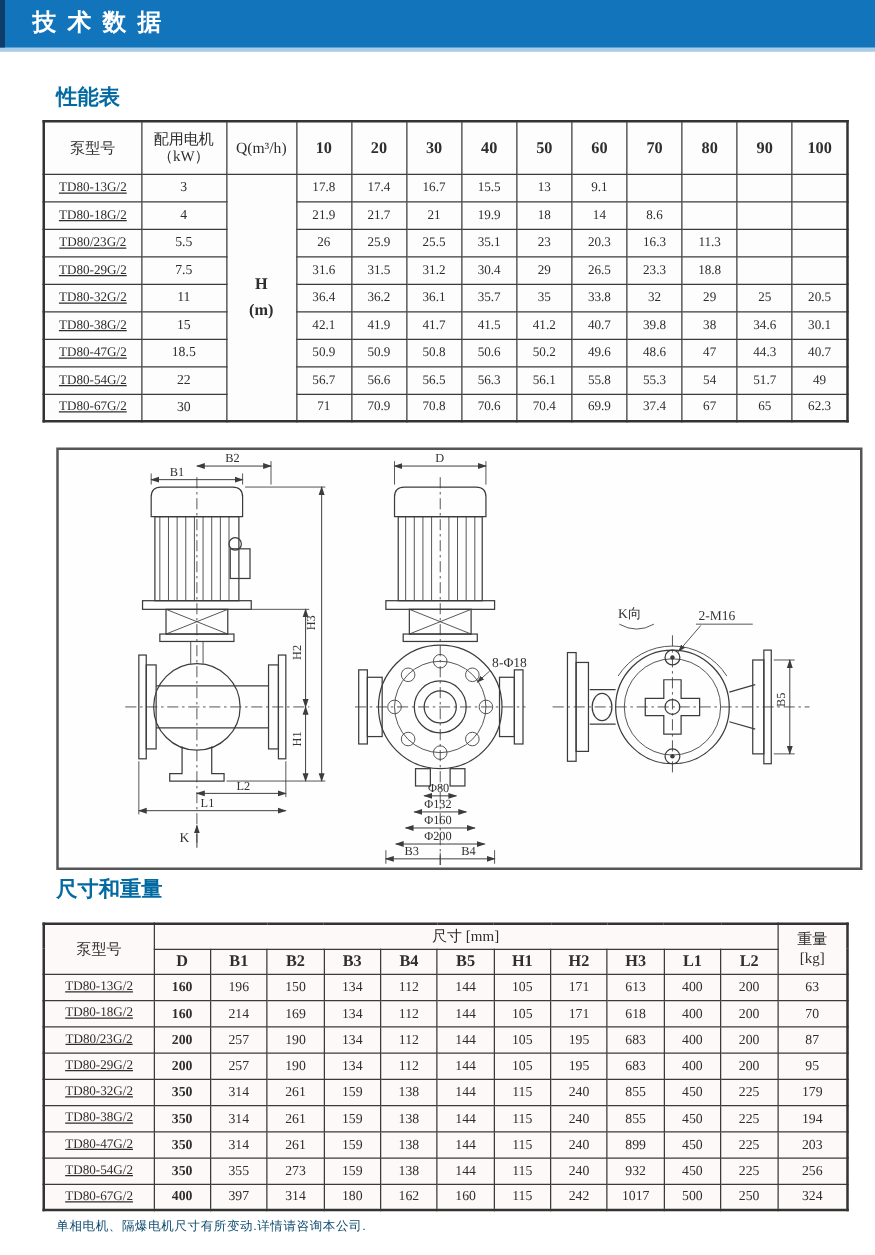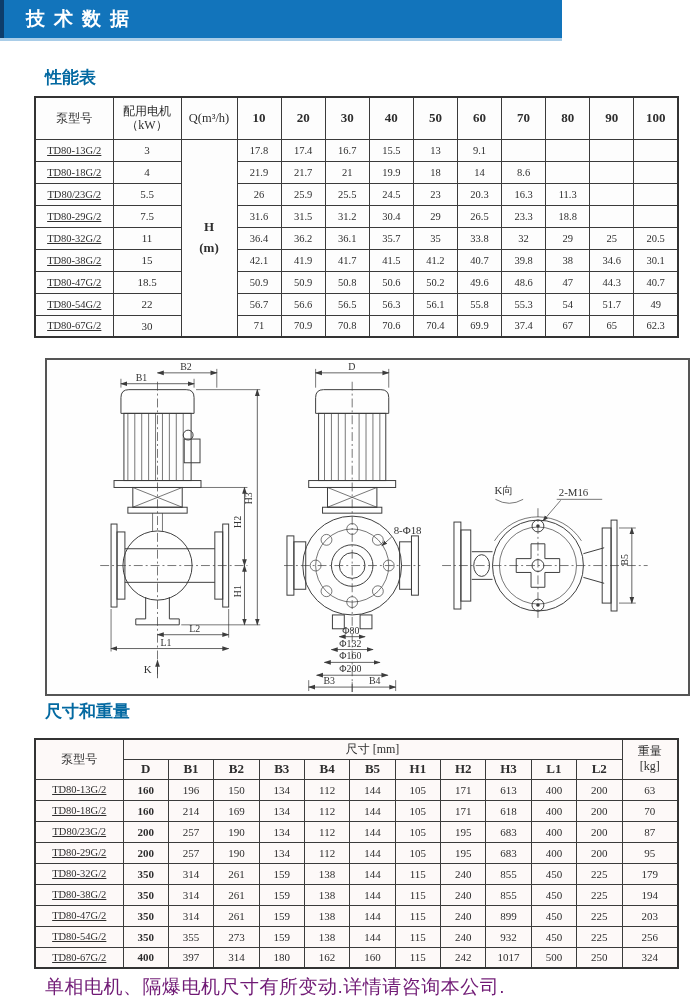--- a/index.html
+++ b/index.html
@@ -1,19 +1,19 @@
 <!DOCTYPE html>
 <html><head>
 <meta charset="utf-8">
 <style>
   html,body{margin:0;padding:0;background:#ffffff;}
   .page{position:relative;width:700px;height:1004px;background:#fff;overflow:hidden;
         font-family:"Liberation Sans",sans-serif;}
   
-  .topbar{position:absolute;left:0;top:0;width:562px;height:38px;background:#1274bb;
+  .topbar{position:absolute;left:0;top:0;width:700px;height:38px;background:#1274bb;
           border-bottom:3px solid #a9cde8;box-sizing:content-box;}
   .topbar::before{content:"";position:absolute;left:0;top:0;width:4px;height:38px;background:#0d3d6b;}
   .topbar-title{display:block;color:#fff;font-size:19px;font-weight:bold;letter-spacing:9px;
                 line-height:38px;padding-left:26px;}
   
   .sec-title{position:absolute;left:45px;margin:0;font-size:17px;font-weight:bold;color:#0369a1;}
   #perf-title{top:66px;}
   #dims-title{top:700px;}
   
   table{position:absolute;left:34px;border-collapse:collapse;table-layout:fixed;
@@ -46,21 +46,21 @@
            border:2px solid #555;box-sizing:border-box;background:#fefefe;}
   .diagram svg{display:block;width:100%;height:100%;}
   .dwg path,.dwg rect,.dwg circle,.dwg line,.dwg ellipse{stroke:#3c3c3c;fill:none;stroke-width:1;}
   .dwg .thin{stroke-width:0.7;}
   .dwg .dim{stroke-width:0.8;}
   .dwg .cl{stroke-width:0.7;stroke-dasharray:9 3 2 3;}
   .dwg text{fill:#333;stroke:none;font-family:"Liberation Serif",serif;font-size:10px;}
   .dwg .lbl-big{font-size:11px;}
   .dwg .fill{fill:#3c3c3c;stroke:none;}
   
-  .note{position:absolute;left:45px;top:974px;margin:0;font-size:19px;color:#701a75;
+  .note{position:absolute;left:45px;top:974px;margin:0;font-size:10px;color:#0c4a6e;
         letter-spacing:0.5px;}
 </style>
 </head>
 <body>
 
 <div class="page">
 
   <header class="topbar">
     <span class="topbar-title">技术数据</span>
   </header>
@@ -131,21 +131,21 @@
           <td class="val-cell"></td>
           <td class="val-cell"></td>
           <td class="val-cell"></td>
         </tr>
         <tr>
           <td class="model-cell">TD80/23G/2</td>
           <td class="power-cell">5.5</td>
           <td class="val-cell">26</td>
           <td class="val-cell">25.9</td>
           <td class="val-cell">25.5</td>
-          <td class="val-cell">24.5</td>
+          <td class="val-cell">35.1</td>
           <td class="val-cell">23</td>
           <td class="val-cell">20.3</td>
           <td class="val-cell">16.3</td>
           <td class="val-cell">11.3</td>
           <td class="val-cell"></td>
           <td class="val-cell"></td>
         </tr>
         <tr>
           <td class="model-cell">TD80-29G/2</td>
           <td class="power-cell">7.5</td>

